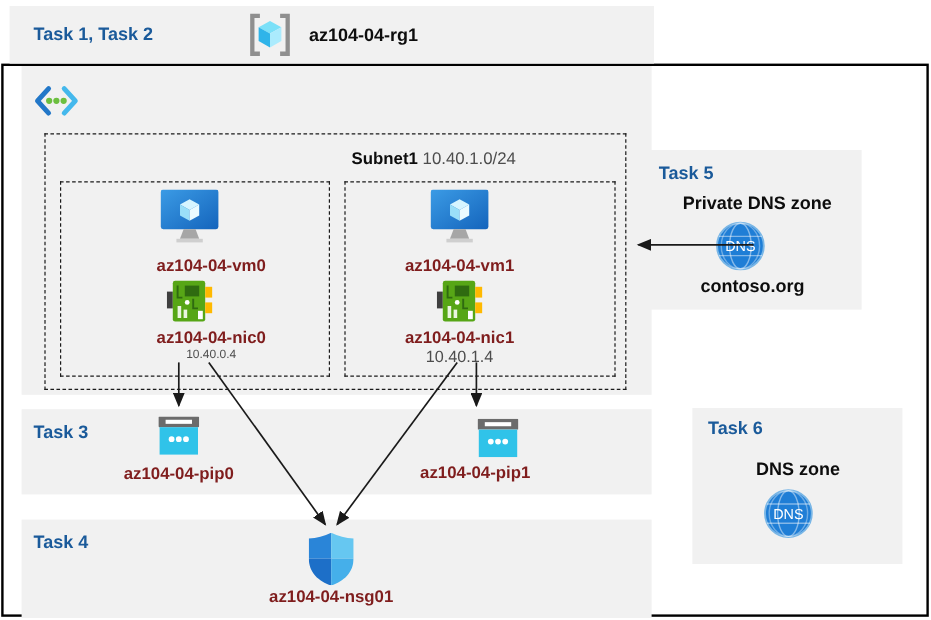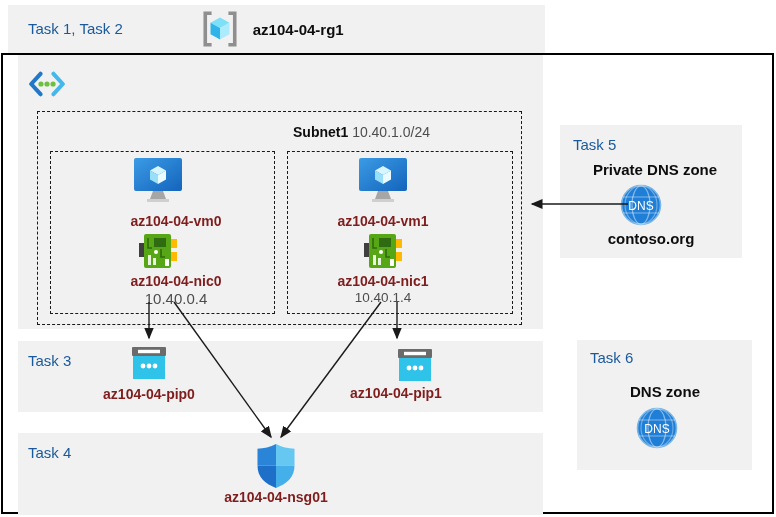--- a/index.html
+++ b/index.html
@@ -4,21 +4,21 @@
 <style>
   html,body{margin:0;padding:0;background:#fff;}
   #stage{
     position:relative;width:776px;height:517px;background:#fff;overflow:hidden;
     font-family:"Liberation Sans",sans-serif;color:#111;
   }
   .abs{position:absolute;}
   .panel{position:absolute;background:#F1F1F1;}
   .frame{position:absolute;left:1px;top:53px;width:773px;height:461px;
          border:2px solid #000;box-sizing:border-box;background:transparent;}
-  .task-label{color:#1A5A9A;font-weight:normal;font-size:15px;line-height:1.1;}
+  .task-label{color:#1A5A9A;font-weight:bold;font-size:15px;line-height:1.1;}
   .res-label{font-weight:bold;font-size:14px;color:#7f1d1d;white-space:nowrap;}
   .big-label{font-weight:bold;font-size:15px;color:#0d0d0d;white-space:nowrap;}
   .muted{font-weight:normal;color:#4D4D4D;}
   .cx{transform:translateX(-50%);}
   .dashed{position:absolute;border:1px dashed #1a1a1a;box-sizing:border-box;}
   .row{display:flex;align-items:center;}
   svg{display:block;}
   #arrows{position:absolute;left:0;top:0;pointer-events:none;}
   .subnet-title{position:absolute;font-size:14px;white-space:nowrap;}
   .subnet-title b{font-weight:bold;color:#0d0d0d;}
@@ -87,21 +87,21 @@
         <circle cx="17" cy="19" r="2" fill="#FFFFFF"></circle>
         <path d="M22,16 v8 h4" fill="none" stroke="#2F6B10" stroke-width="1.6"></path>
         <rect x="9" y="22" width="3" height="10" fill="#EAF5E0"></rect>
         <rect x="14" y="25" width="3" height="7" fill="#EAF5E0"></rect>
         <rect x="26" y="26" width="4" height="7" fill="#FFFFFF"></rect>
         <rect x="32" y="6" width="6" height="9" fill="#FFB900"></rect>
         <rect x="32" y="19" width="6" height="9" fill="#FFB900"></rect>
       </svg>
     </span>
     <span class="abs res-label cx" style="left:158px;top:218px;">az104-04-nic0</span>
-    <span class="abs muted cx" style="left:158px;top:235px;font-size:15px;">10.40.0.4</span>
+    <span class="abs muted cx" style="left:158px;top:235px;font-size:10px;">10.40.0.4</span>
 
     <span class="subnet-title" style="left:275px;top:69px;">
       <b>Subnet1</b>
       <span class="muted">10.40.1.0/24</span>
     </span>
     <div class="dashed" style="left:269px;top:96px;width:226px;height:163px;"></div>
 
     <span class="abs" style="left:340px;top:103px;">
       <svg width="50" height="45" viewBox="0 0 50 45">
         <defs>
@@ -180,21 +180,21 @@
           <rect x="0" y="0" width="21" height="23" fill="#2A85D8"></rect>
           <rect x="21" y="0" width="21" height="23" fill="#66C7F1"></rect>
           <rect x="0" y="23" width="21" height="24" fill="#1D6FC8"></rect>
           <rect x="21" y="23" width="21" height="24" fill="#45AFEA"></rect>
         </g>
       </svg>
     </span>
     <span class="abs res-label cx" style="left:258px;top:56px;">az104-04-nsg01</span>
   </div>
 
-  <div class="panel" style="left:560px;top:125px;width:182px;height:133px;">
+  <div class="panel" style="left:536px;top:125px;width:182px;height:133px;">
     <span class="abs task-label" style="left:13px;top:12px;">Task 5</span>
     <span class="abs big-label cx" style="left:95px;top:36px;">Private DNS zone</span>
     <span class="abs" style="left:60px;top:59px;">
       <svg width="42" height="42" viewBox="0 0 42 42">
         <circle cx="21" cy="21" r="19.5" fill="#1F7ED6" stroke="#79B6E6" stroke-width="1.6"></circle>
         <ellipse cx="21" cy="21" rx="9" ry="19" fill="none" stroke="#FFFFFF" stroke-opacity="0.45" stroke-width="1.2"></ellipse>
         <ellipse cx="21" cy="21" rx="16" ry="19" fill="none" stroke="#FFFFFF" stroke-opacity="0.35" stroke-width="1.2"></ellipse>
         <path d="M3,13 H39 M3,29 H39" stroke="#FFFFFF" stroke-opacity="0.45" stroke-width="1.2" fill="none"></path>
         <text x="21" y="25.5" text-anchor="middle" font-family="Liberation Sans, sans-serif" font-size="12" fill="#FFFFFF">DNS</text>
       </svg>

